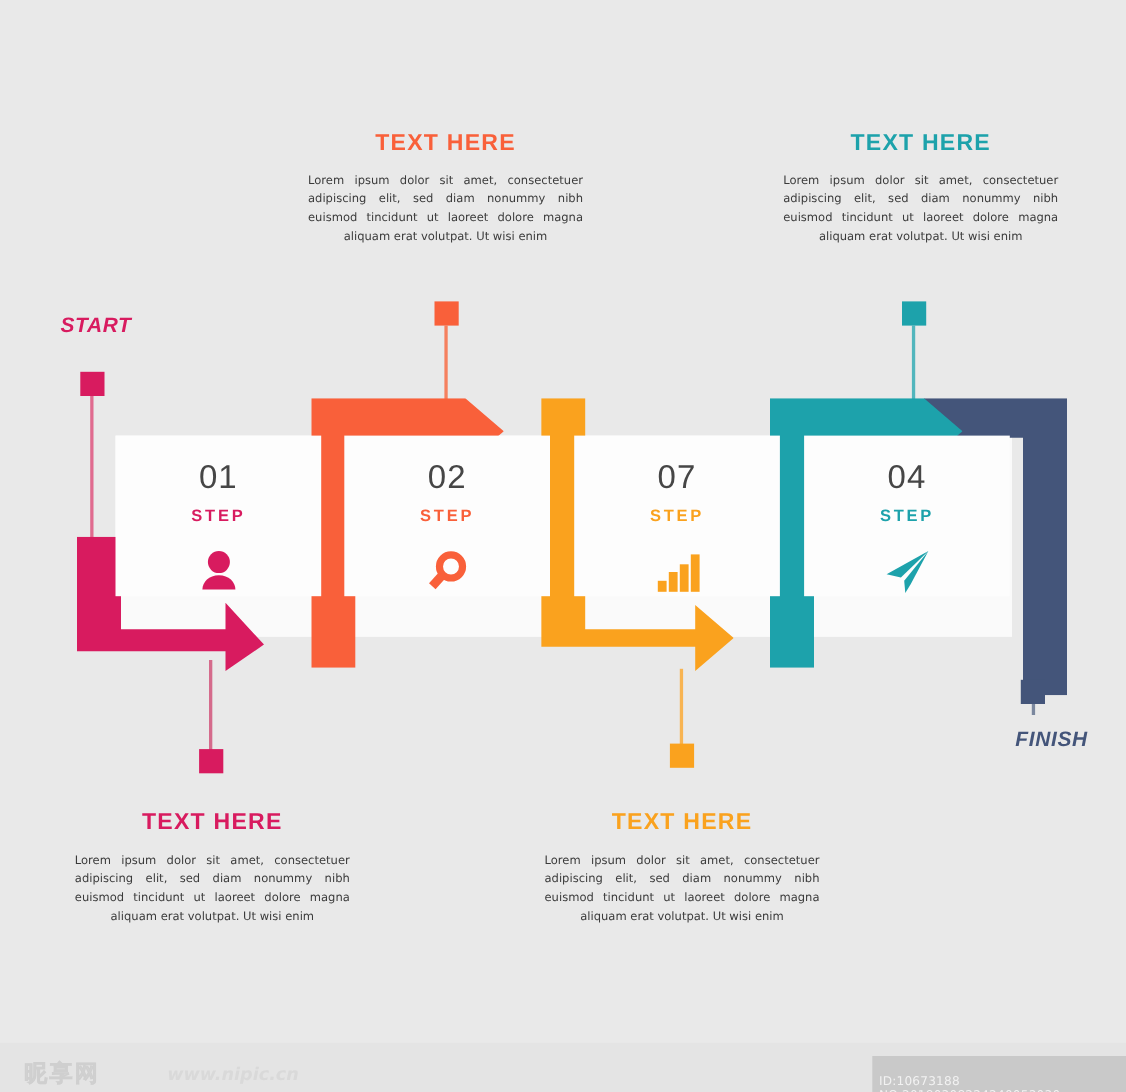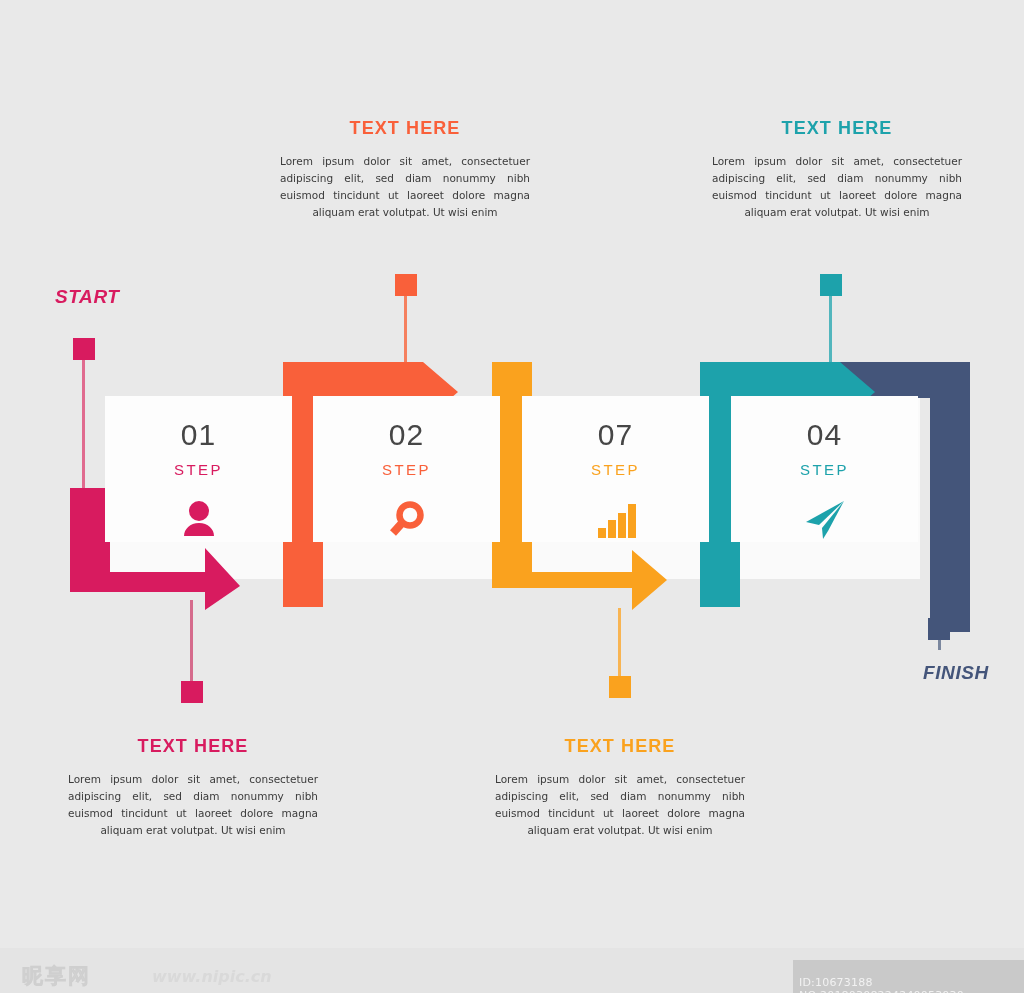--- a/index.html
+++ b/index.html
@@ -23,39 +23,39 @@
   .card{
     width:187px;height:146px;background:#fdfdfd;
     display:flex;flex-direction:column;align-items:center;
     z-index:6;
   }
   .card .num{
     font-size:30px;color:#464646;letter-spacing:1px;
     margin-top:24px;font-weight:400;line-height:1;
   }
   .card .step-lbl{
-    font-size:15px;font-weight:normal;letter-spacing:2.5px;margin-top:11px;
+    font-size:15px;font-weight:bold;letter-spacing:2.5px;margin-top:11px;
   }
   .card .ic{margin-top:20px;height:48px;display:flex;align-items:center;justify-content:center;}
 
   
   .bracket{z-index:4;}
   .bracket svg{display:block;}
 
   
   .stem{width:3px;z-index:3;}
   .knob{width:22px;height:22px;z-index:3;}
 
   
   .endcap-label{
     font-size:19px;font-weight:bold;letter-spacing:0.6px;font-style:italic;
   }
   .blk{width:250px;z-index:8;}
   .blk .hd{
-    font-size:18px;font-weight:bold;letter-spacing:1.1px;
+    font-size:21px;font-weight:bold;letter-spacing:1.1px;
     text-align:center;margin:0 0 14px 0;
   }
   .blk .bd{
     font-size:10.5px;line-height:1.62;color:#3b3b3b;
     text-align:justify;text-align-last:center;margin:0;
     font-family:"DejaVu Sans",sans-serif;
   }
 
   
   .wm-bar{left:0;top:948px;width:1024px;height:45px;background:#e4e4e4;}

